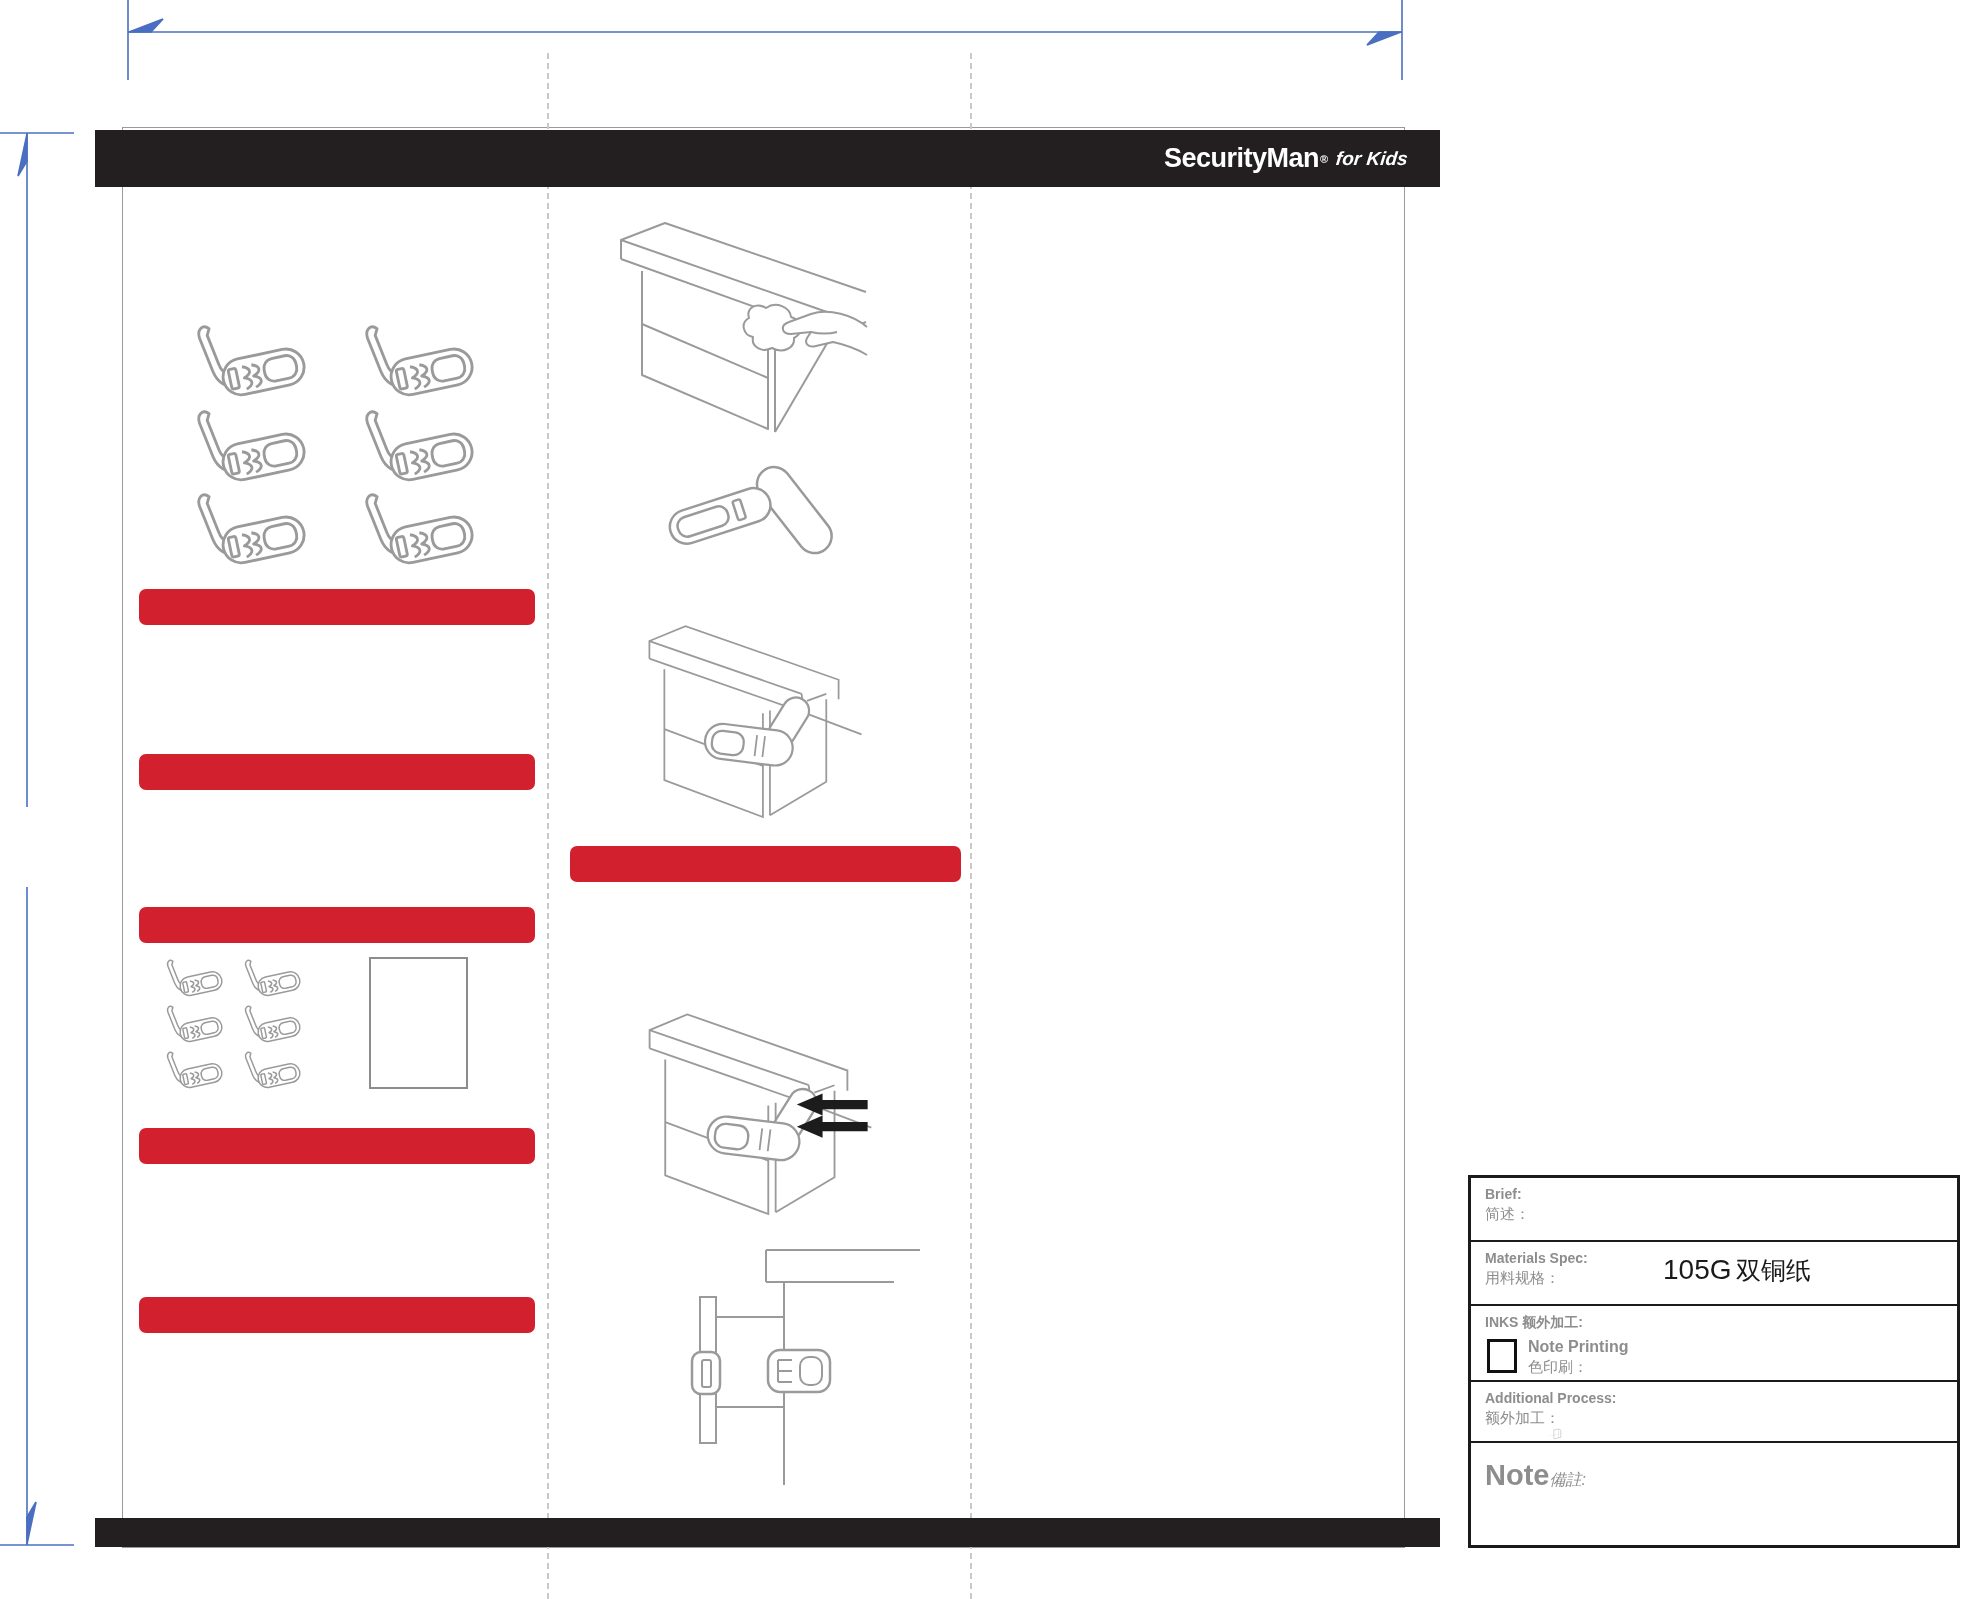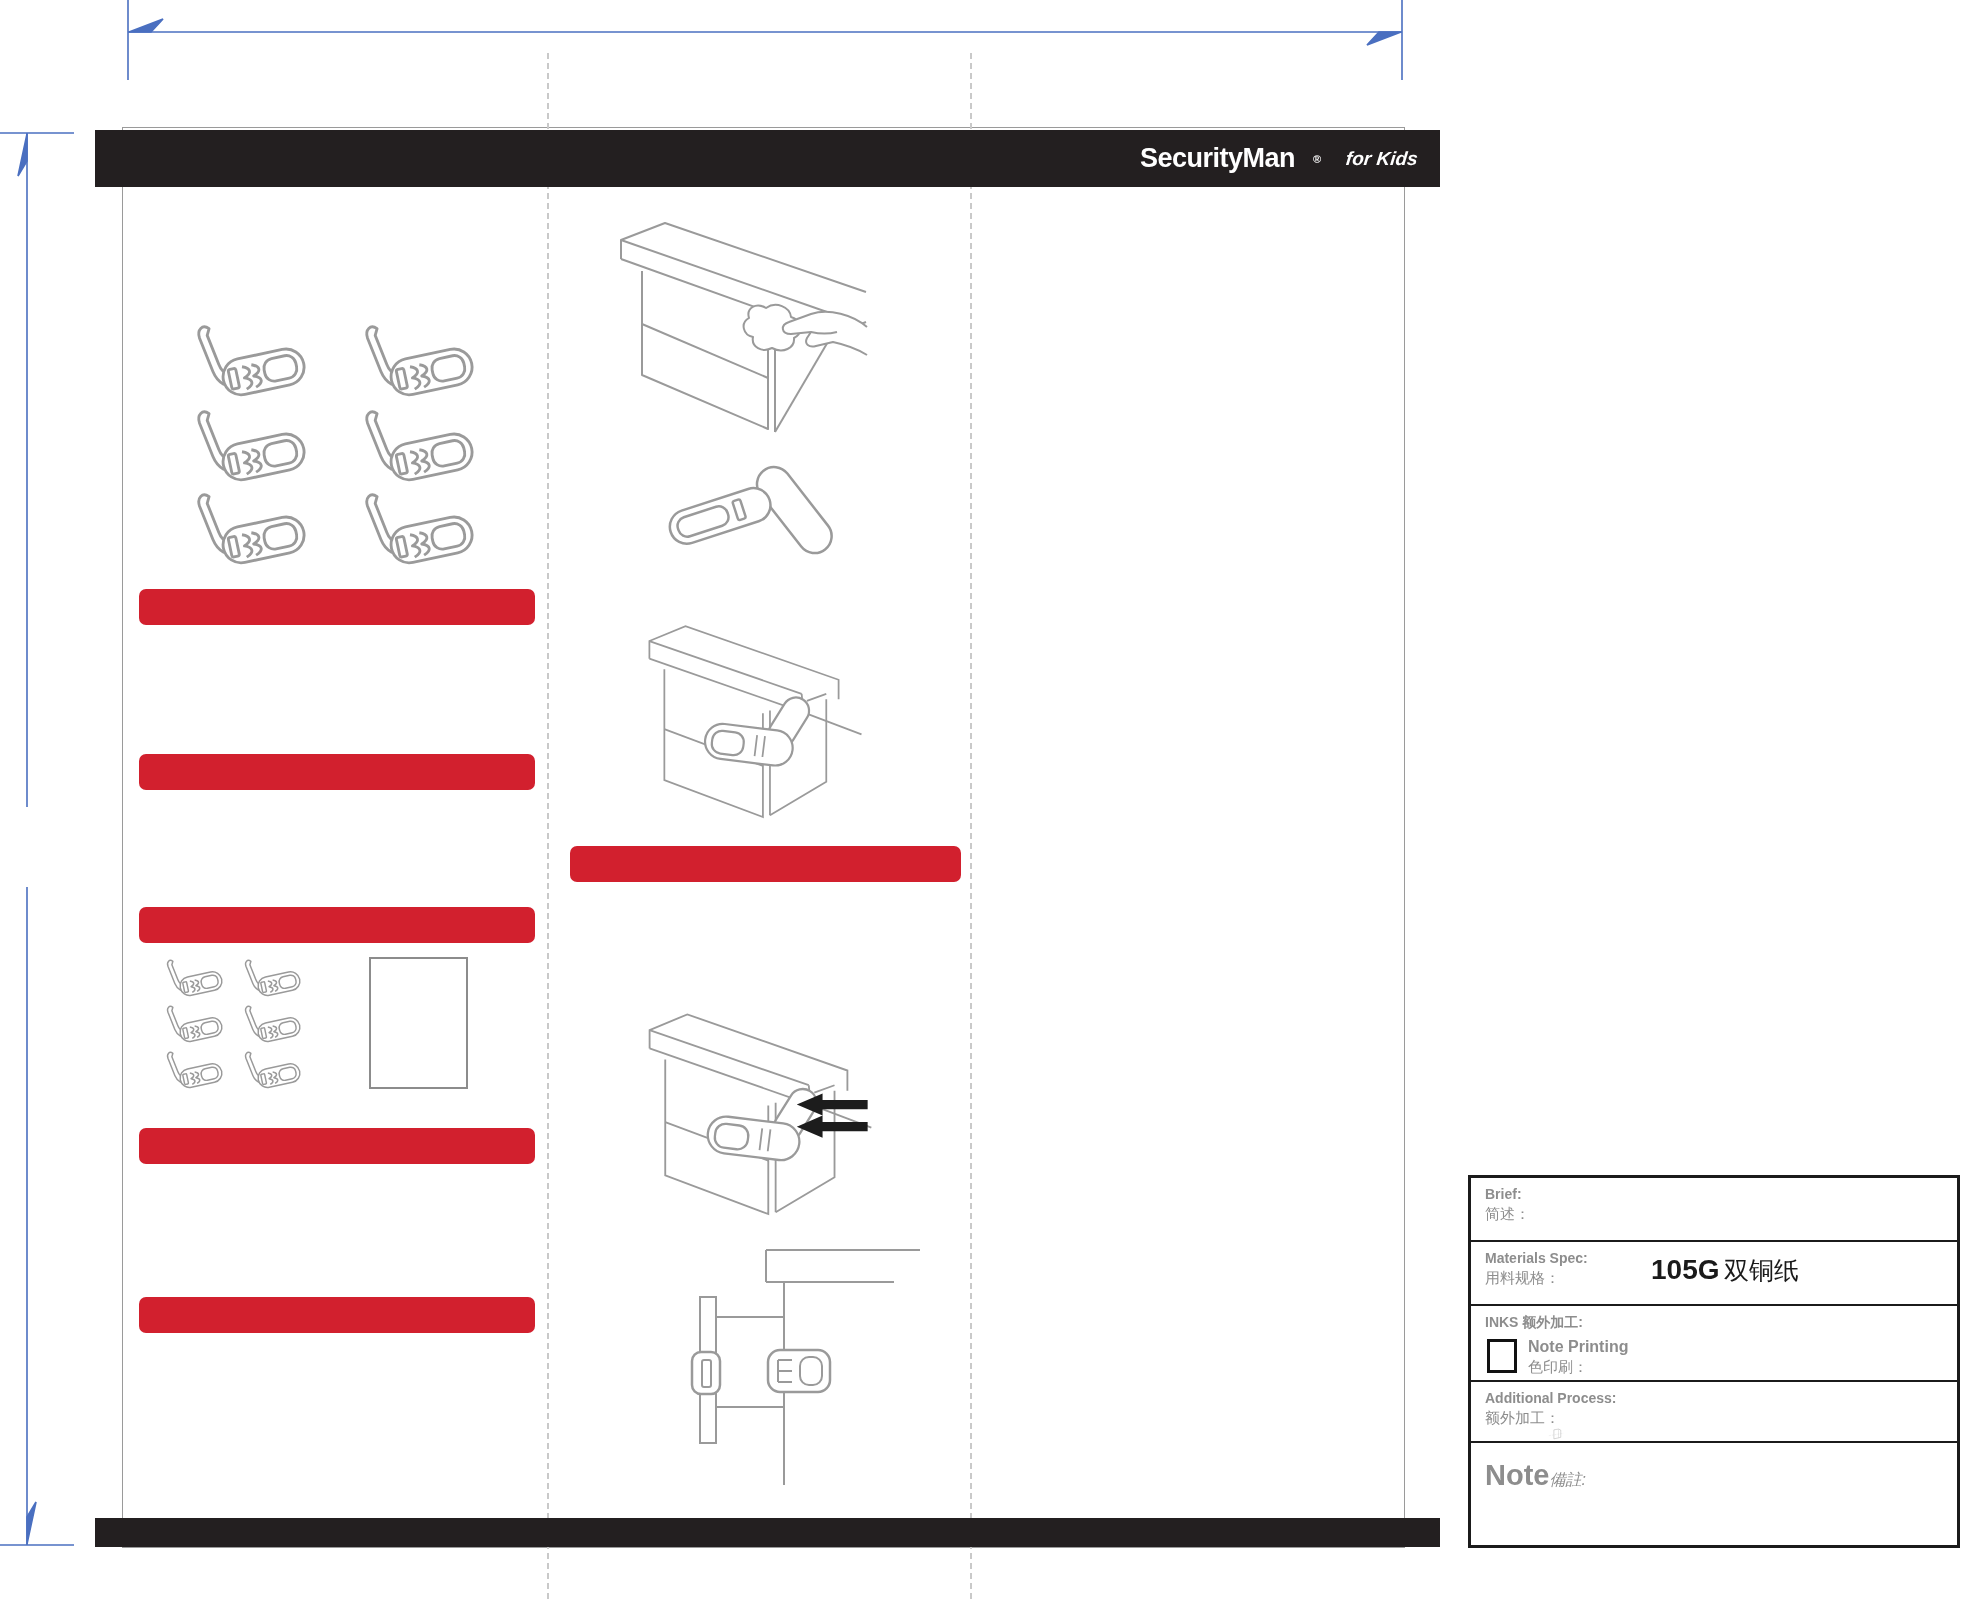--- a/index.html
+++ b/index.html
@@ -10,22 +10,22 @@
   .page-outline{position:absolute;left:122px;top:127px;width:1281px;height:1419px;
                 border:1px solid #9a9a9a;background:#fff;z-index:0;}
   .fold-line{position:absolute;top:53px;height:1546px;width:0;
              border-left:2px dashed #c9c9c9;z-index:1;}
   .fold-1{left:547px;} .fold-2{left:970px;}
 
   .bar{position:absolute;left:95px;width:1345px;background:#231f20;z-index:2;}
   .bar.top{top:130px;height:57px;}
   .bar.bottom{top:1518px;height:29px;}
 
-  .logo{position:absolute;right:22px;top:0;height:57px;display:flex;align-items:center;
-        color:#fff;white-space:nowrap;gap:17px;}
+  .logo{position:absolute;right:32px;top:0;height:57px;display:flex;align-items:center;
+        color:#fff;white-space:nowrap;}
   .logo .brand{font-weight:bold;font-size:27px;letter-spacing:-0.5px;}
   .logo sup{font-size:11px;font-weight:bold;vertical-align:super;margin-left:1px;}
   .logo .suffix{font-style:italic;font-weight:bold;font-size:19px;margin-left:8px;
                 transform:skewX(-6deg);}
 
   
   .redbar{position:absolute;height:36px;border-radius:7px;background:#d2202e;z-index:2;}
   .rb-l{left:139px;width:396px;}
   .rb1{top:589px;} .rb2{top:754px;} .rb3{top:907px;} .rb4{top:1128px;} .rb5{top:1297px;}
   .rb-mid{left:570px;top:846px;width:391px;}
@@ -46,21 +46,21 @@
   .spec-row{box-sizing:border-box;padding:8px 12px 0 14px;border-top:2px solid #1b1b1b;}
   .spec-row:first-of-type{border-top:none;}
   .row-brief{height:62px;}
   .row-materials{height:64px;position:relative;}
   .row-inks{height:76px;}
   .row-additional{height:61px;display:flex;flex-direction:column;}
   .row-note{height:60px;display:flex;align-items:baseline;padding-top:16px;}
   .lbl-en{font-weight:bold;font-size:14px;line-height:1.25;}
   .lbl-zh{font-size:15px;line-height:1.35;}
   .mat-value{position:absolute;left:180px;top:12px;color:#1a1a1a;white-space:nowrap;}
-  .mat-weight{font-weight:bold;font-size:28px;}
+  .mat-weight{font-weight:normal;font-size:28px;margin-left:12px;}
   .mat-paper{font-size:25px;}
   .inks-line{display:flex;margin-top:5px;}
   .checkbox{width:30px;height:34px;border:3px solid #111;background:#fff;
             display:inline-block;margin:2px 11px 0 2px;box-sizing:border-box;}
   .fold-icon{margin-left:42px;margin-top:0;}
   .note-en{font-weight:bold;font-size:29px;}
   .note-zh{font-size:16px;margin-left:0;font-style:italic;}
 </style>
 </head>
 <body>

